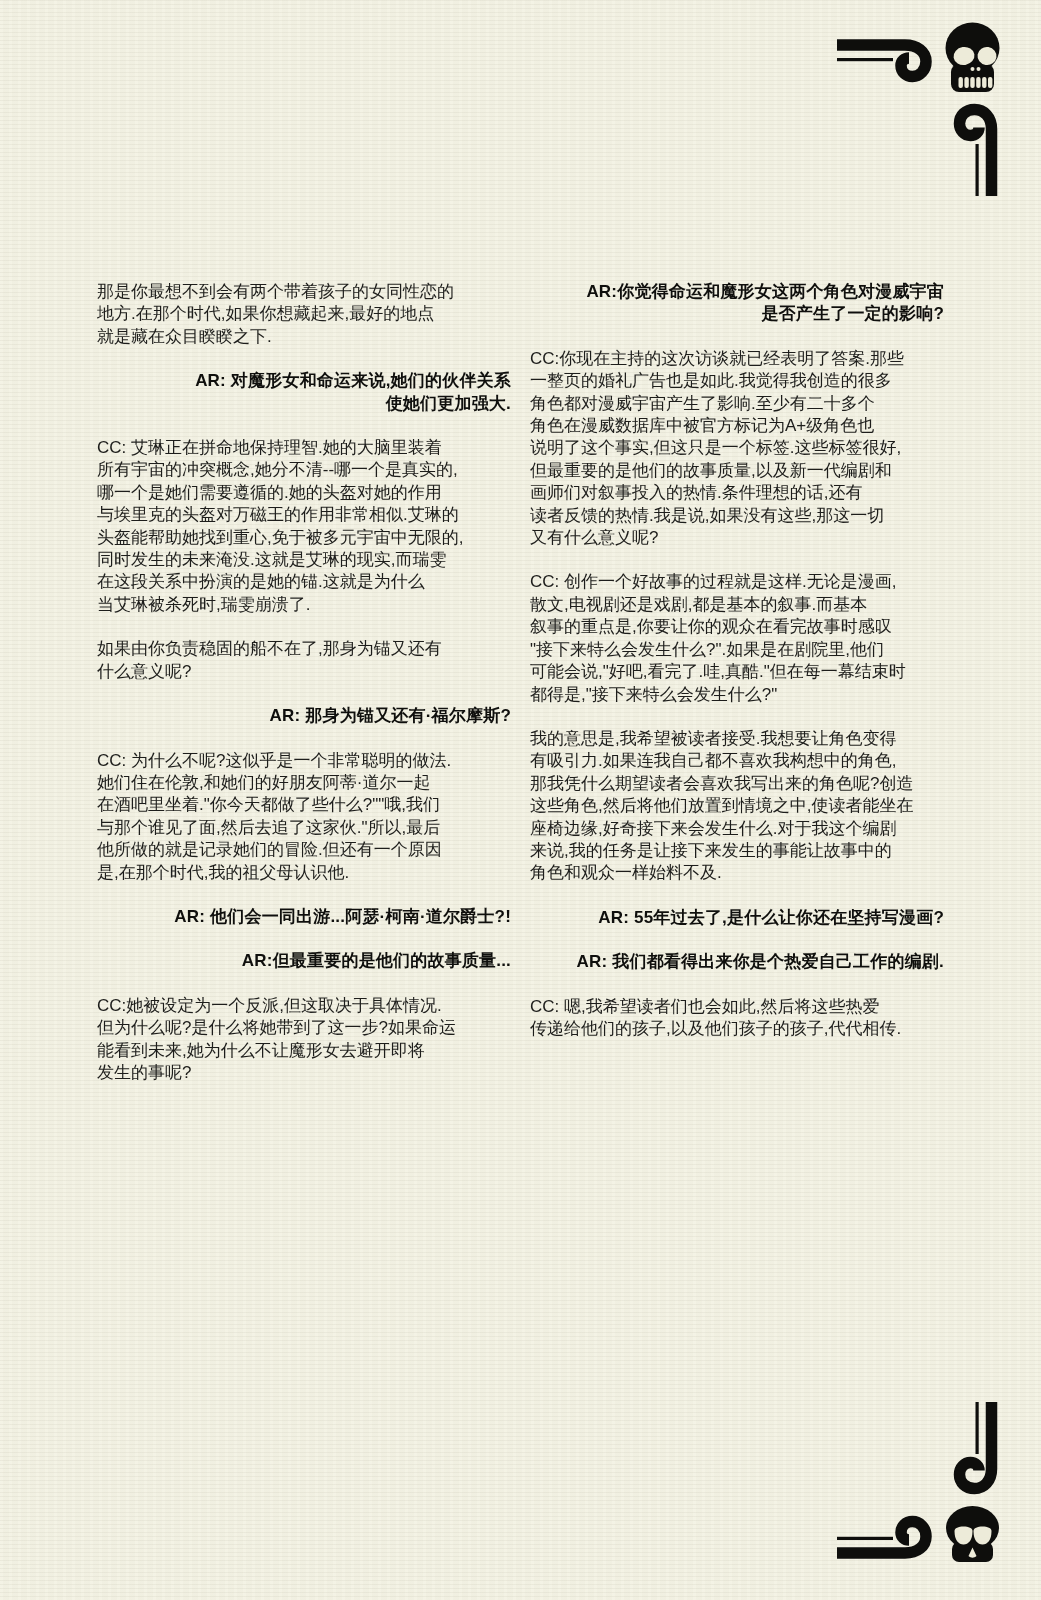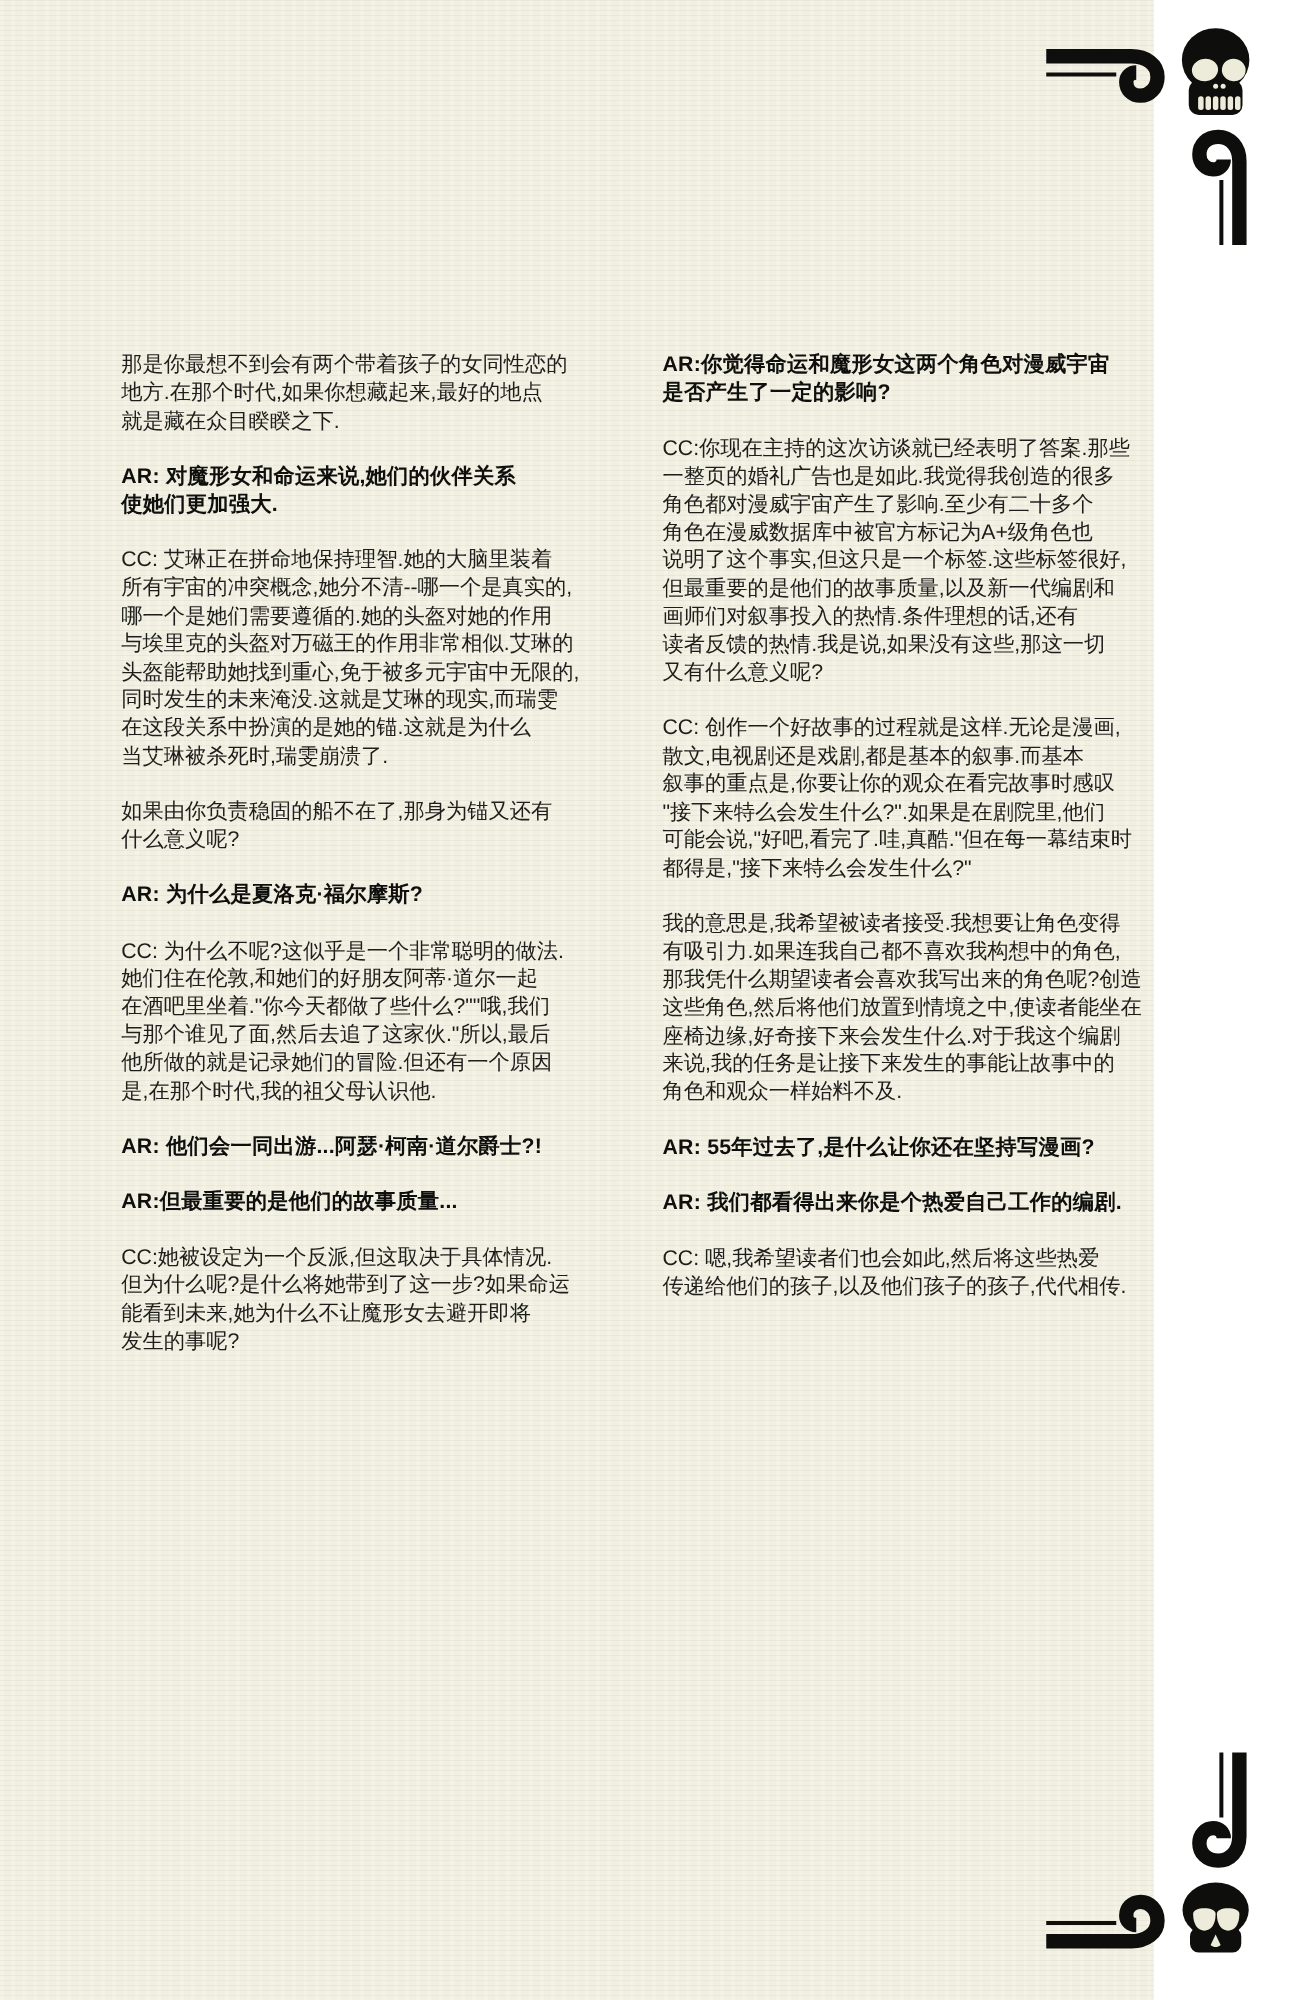--- a/index.html
+++ b/index.html
@@ -3,21 +3,21 @@
 <meta charset="utf-8">
 <style>
   html,body{margin:0;padding:0;}
   body{
     width:1041px;height:1600px;
     font-family:"Liberation Sans","DejaVu Sans",sans-serif;
     overflow:hidden;
   }
   .page{
     position:relative;
-    width:923px;height:1600px;
+    width:1041px;height:1600px;
     background-color:#f3f2e4;
     background-image:
       repeating-linear-gradient(180deg, rgba(118,112,86,0.07) 0px, rgba(118,112,86,0.07) 1px, rgba(255,255,255,0) 1px, rgba(255,255,255,0) 4px),
       repeating-linear-gradient(90deg, rgba(255,255,255,0.05) 0px, rgba(255,255,255,0.05) 3px, rgba(120,115,90,0.02) 3px, rgba(120,115,90,0.02) 9px);
     color:#1c1c1c;
   }
   .col{
     position:absolute;
     top:281px;
     width:414px;
@@ -29,20 +29,21 @@
   .col-right{left:530px;}
   .block{
     margin:0 0 22px 0;
     white-space:pre-line;
     color:#1d1d1b;
   }
   .q{
     font-weight:bold;
     color:#0f0f0d;
     letter-spacing:0.2px;
+    text-align:right;
   }
   .corner{
     position:absolute;
     width:170px;height:185px;
   }
   .corner-top{left:833px;top:20px;}
   .corner-bottom{left:833px;top:1393px;}
 </style>
 </head>
 <body>
@@ -105,21 +106,21 @@
     <div class="block">CC: 艾琳正在拼命地保持理智.她的大脑里装着
 所有宇宙的冲突概念,她分不清--哪一个是真实的,
 哪一个是她们需要遵循的.她的头盔对她的作用
 与埃里克的头盔对万磁王的作用非常相似.艾琳的
 头盔能帮助她找到重心,免于被多元宇宙中无限的,
 同时发生的未来淹没.这就是艾琳的现实,而瑞雯
 在这段关系中扮演的是她的锚.这就是为什么
 当艾琳被杀死时,瑞雯崩溃了.</div>
     <div class="block">如果由你负责稳固的船不在了,那身为锚又还有
 什么意义呢?</div>
-    <div class="block q">AR: 为什么是夏洛克·福尔摩斯?</div>
+    <div class="block q">AR: 那身为锚又还有·福尔摩斯?</div>
     <div class="block">CC: 为什么不呢?这似乎是一个非常聪明的做法.
 她们住在伦敦,和她们的好朋友阿蒂·道尔一起
 在酒吧里坐着."你今天都做了些什么?""哦,我们
 与那个谁见了面,然后去追了这家伙."所以,最后
 他所做的就是记录她们的冒险.但还有一个原因
 是,在那个时代,我的祖父母认识他.</div>
     <div class="block q">AR: 他们会一同出游...阿瑟·柯南·道尔爵士?!</div>
     <div class="block q">AR:但最重要的是他们的故事质量...</div>
     <div class="block">CC:她被设定为一个反派,但这取决于具体情况.
 但为什么呢?是什么将她带到了这一步?如果命运

